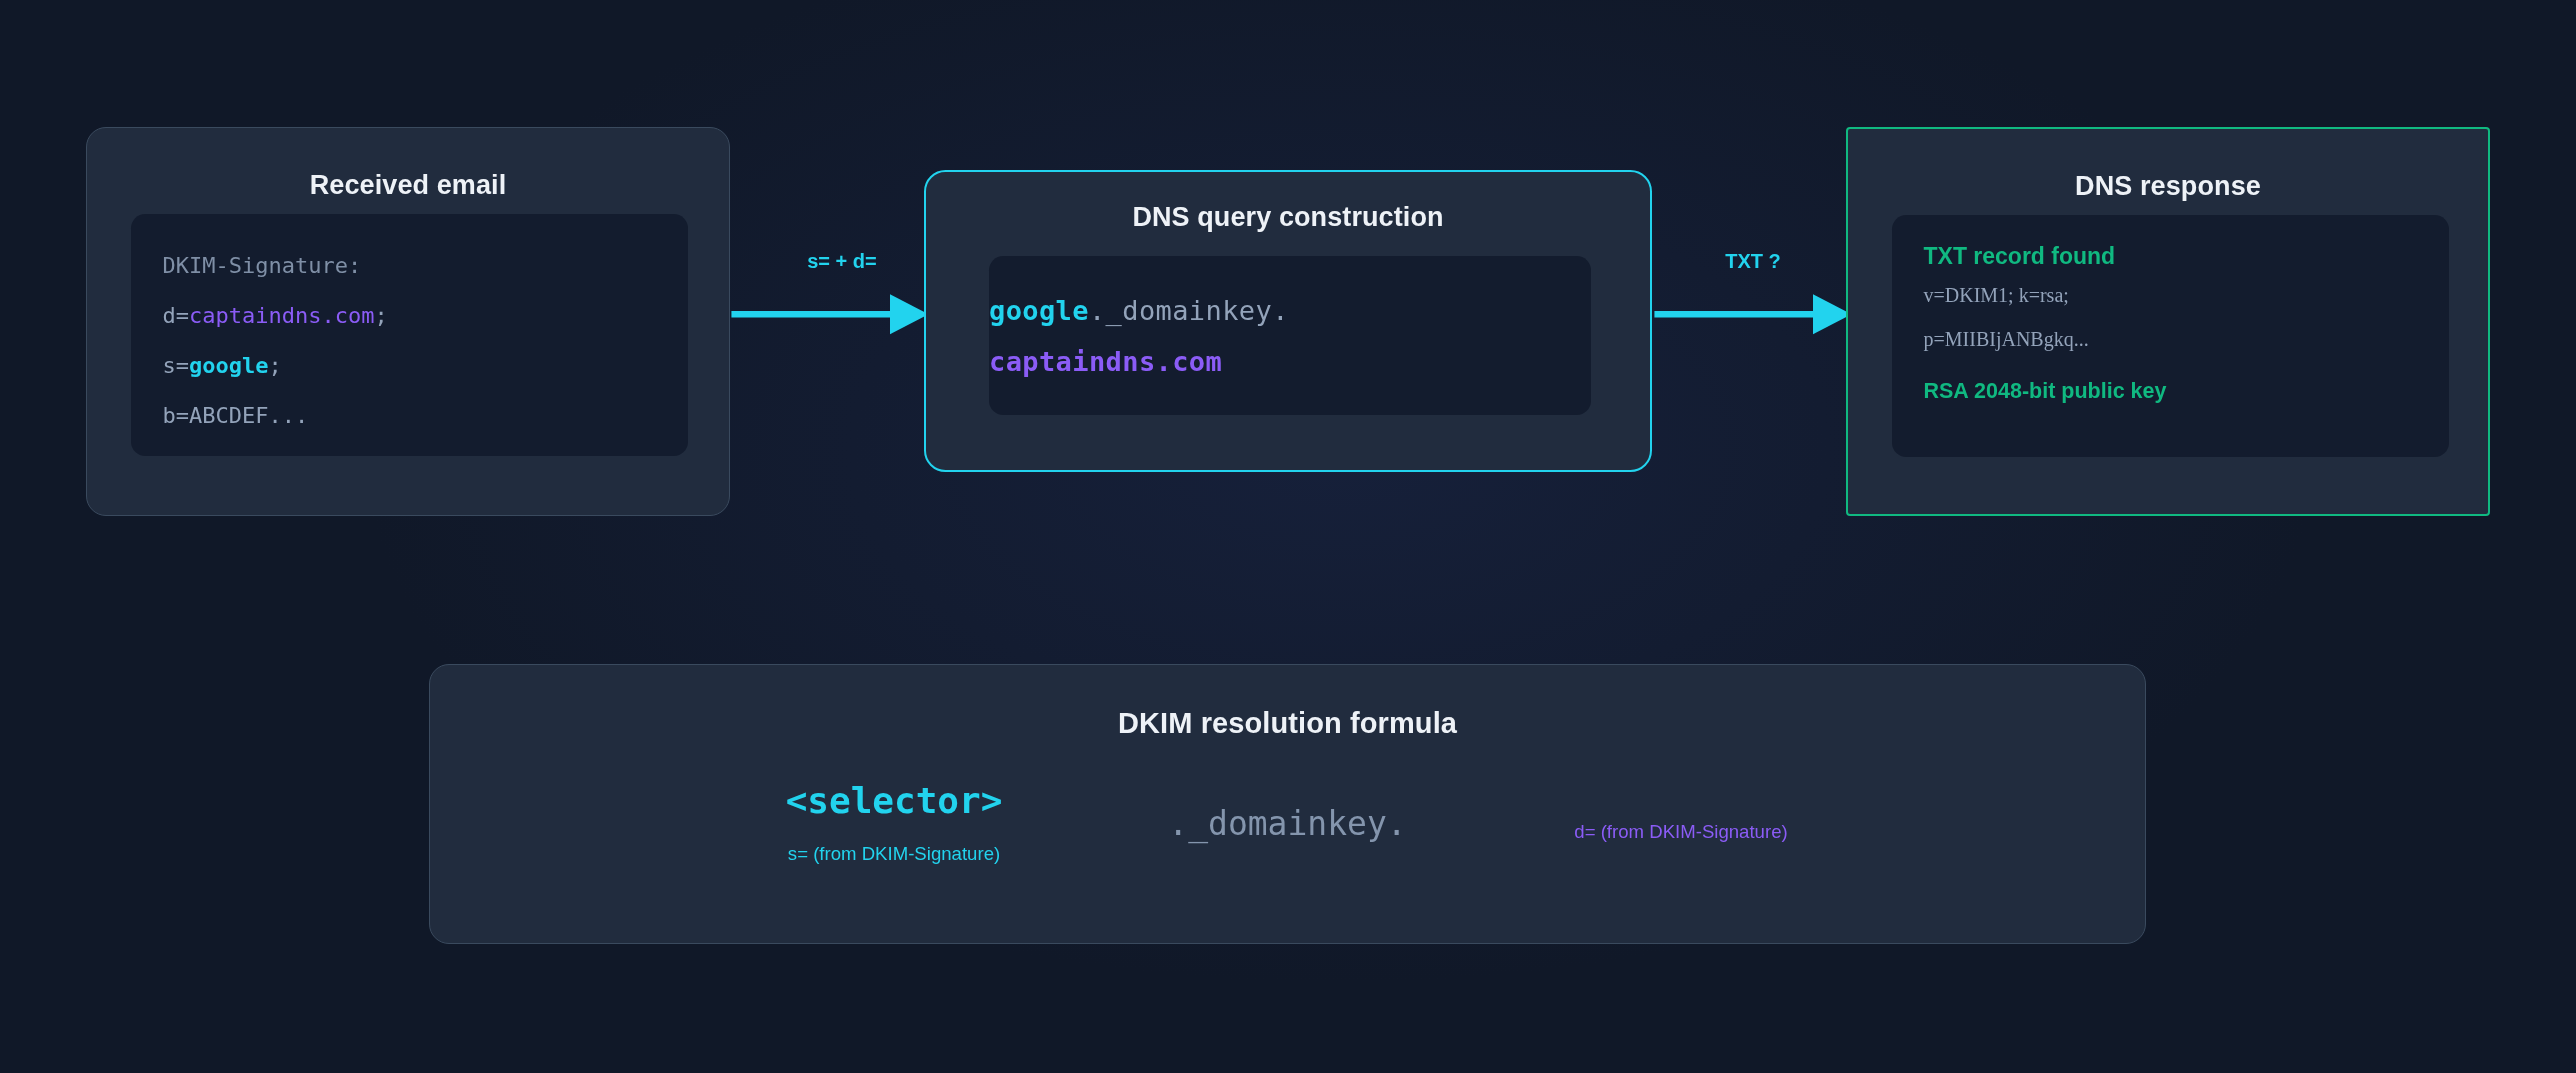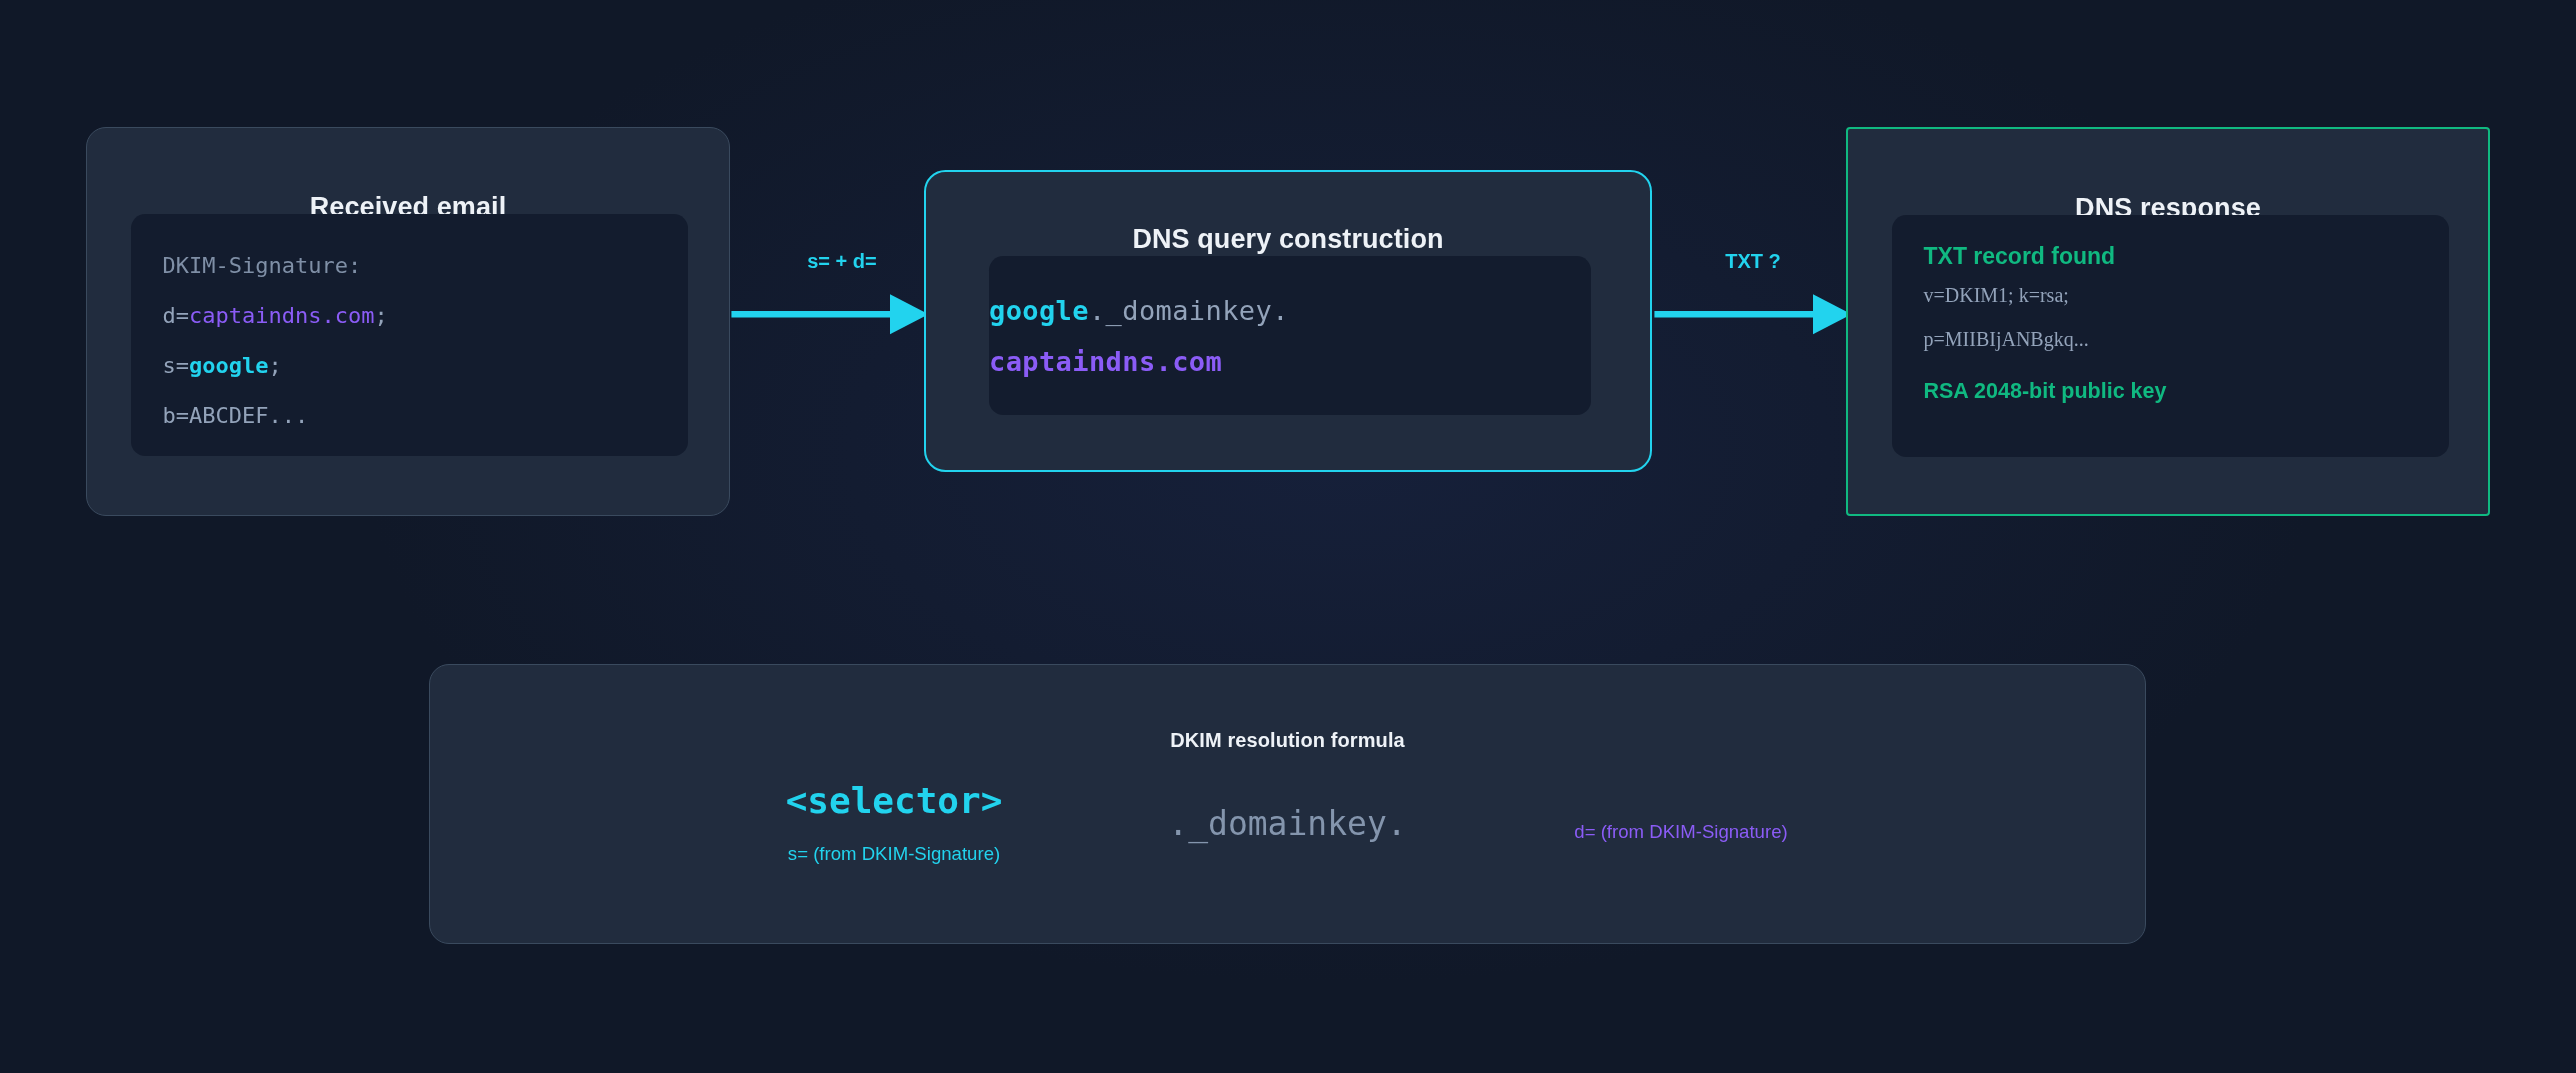--- a/index.html
+++ b/index.html
@@ -36,21 +36,20 @@
   }
 
   .card-title {
     position: absolute;
     left: 0; right: 0;
     text-align: center;
     color: #eef2f7;
     font-weight: bold;
     font-size: 27px;
     letter-spacing: 0.1px;
-    margin-top: 22px;
   }
 
   
   .codeblock {
     position: absolute;
     box-sizing: border-box;
     background: #131c2e;
     border-radius: 14.3px;
     font-family: "DejaVu Sans Mono", monospace;
   }
@@ -129,21 +128,21 @@
   #arrow-1 { left: 730px; top: 250px; width: 200px; height: 100px; }
   #arrow-1 .arrow-label { left: 0; top: 0; width: 200px; padding-left: 12px; }
   #arrow-2 { left: 1653px; top: 250px; width: 200px; height: 100px; }
   #arrow-2 .arrow-label { left: 0; top: 0; width: 200px; }
 
   
   #panel-formula {
     left: 429px; top: 664px; width: 1717px; height: 280px;
     border-radius: 20px;
   }
-  #panel-formula .card-title { top: 42px; font-size: 20px; text-align: center; }
+  #panel-formula .card-title { top: 42px; font-size: 29px; text-align: center; }
 
   .formula-row {
     position: absolute;
     left: 0; right: 0; top: 114px;
     display: flex;
     align-items: center;
     justify-content: center;
   }
   .formula-part {
     width: 386px;

